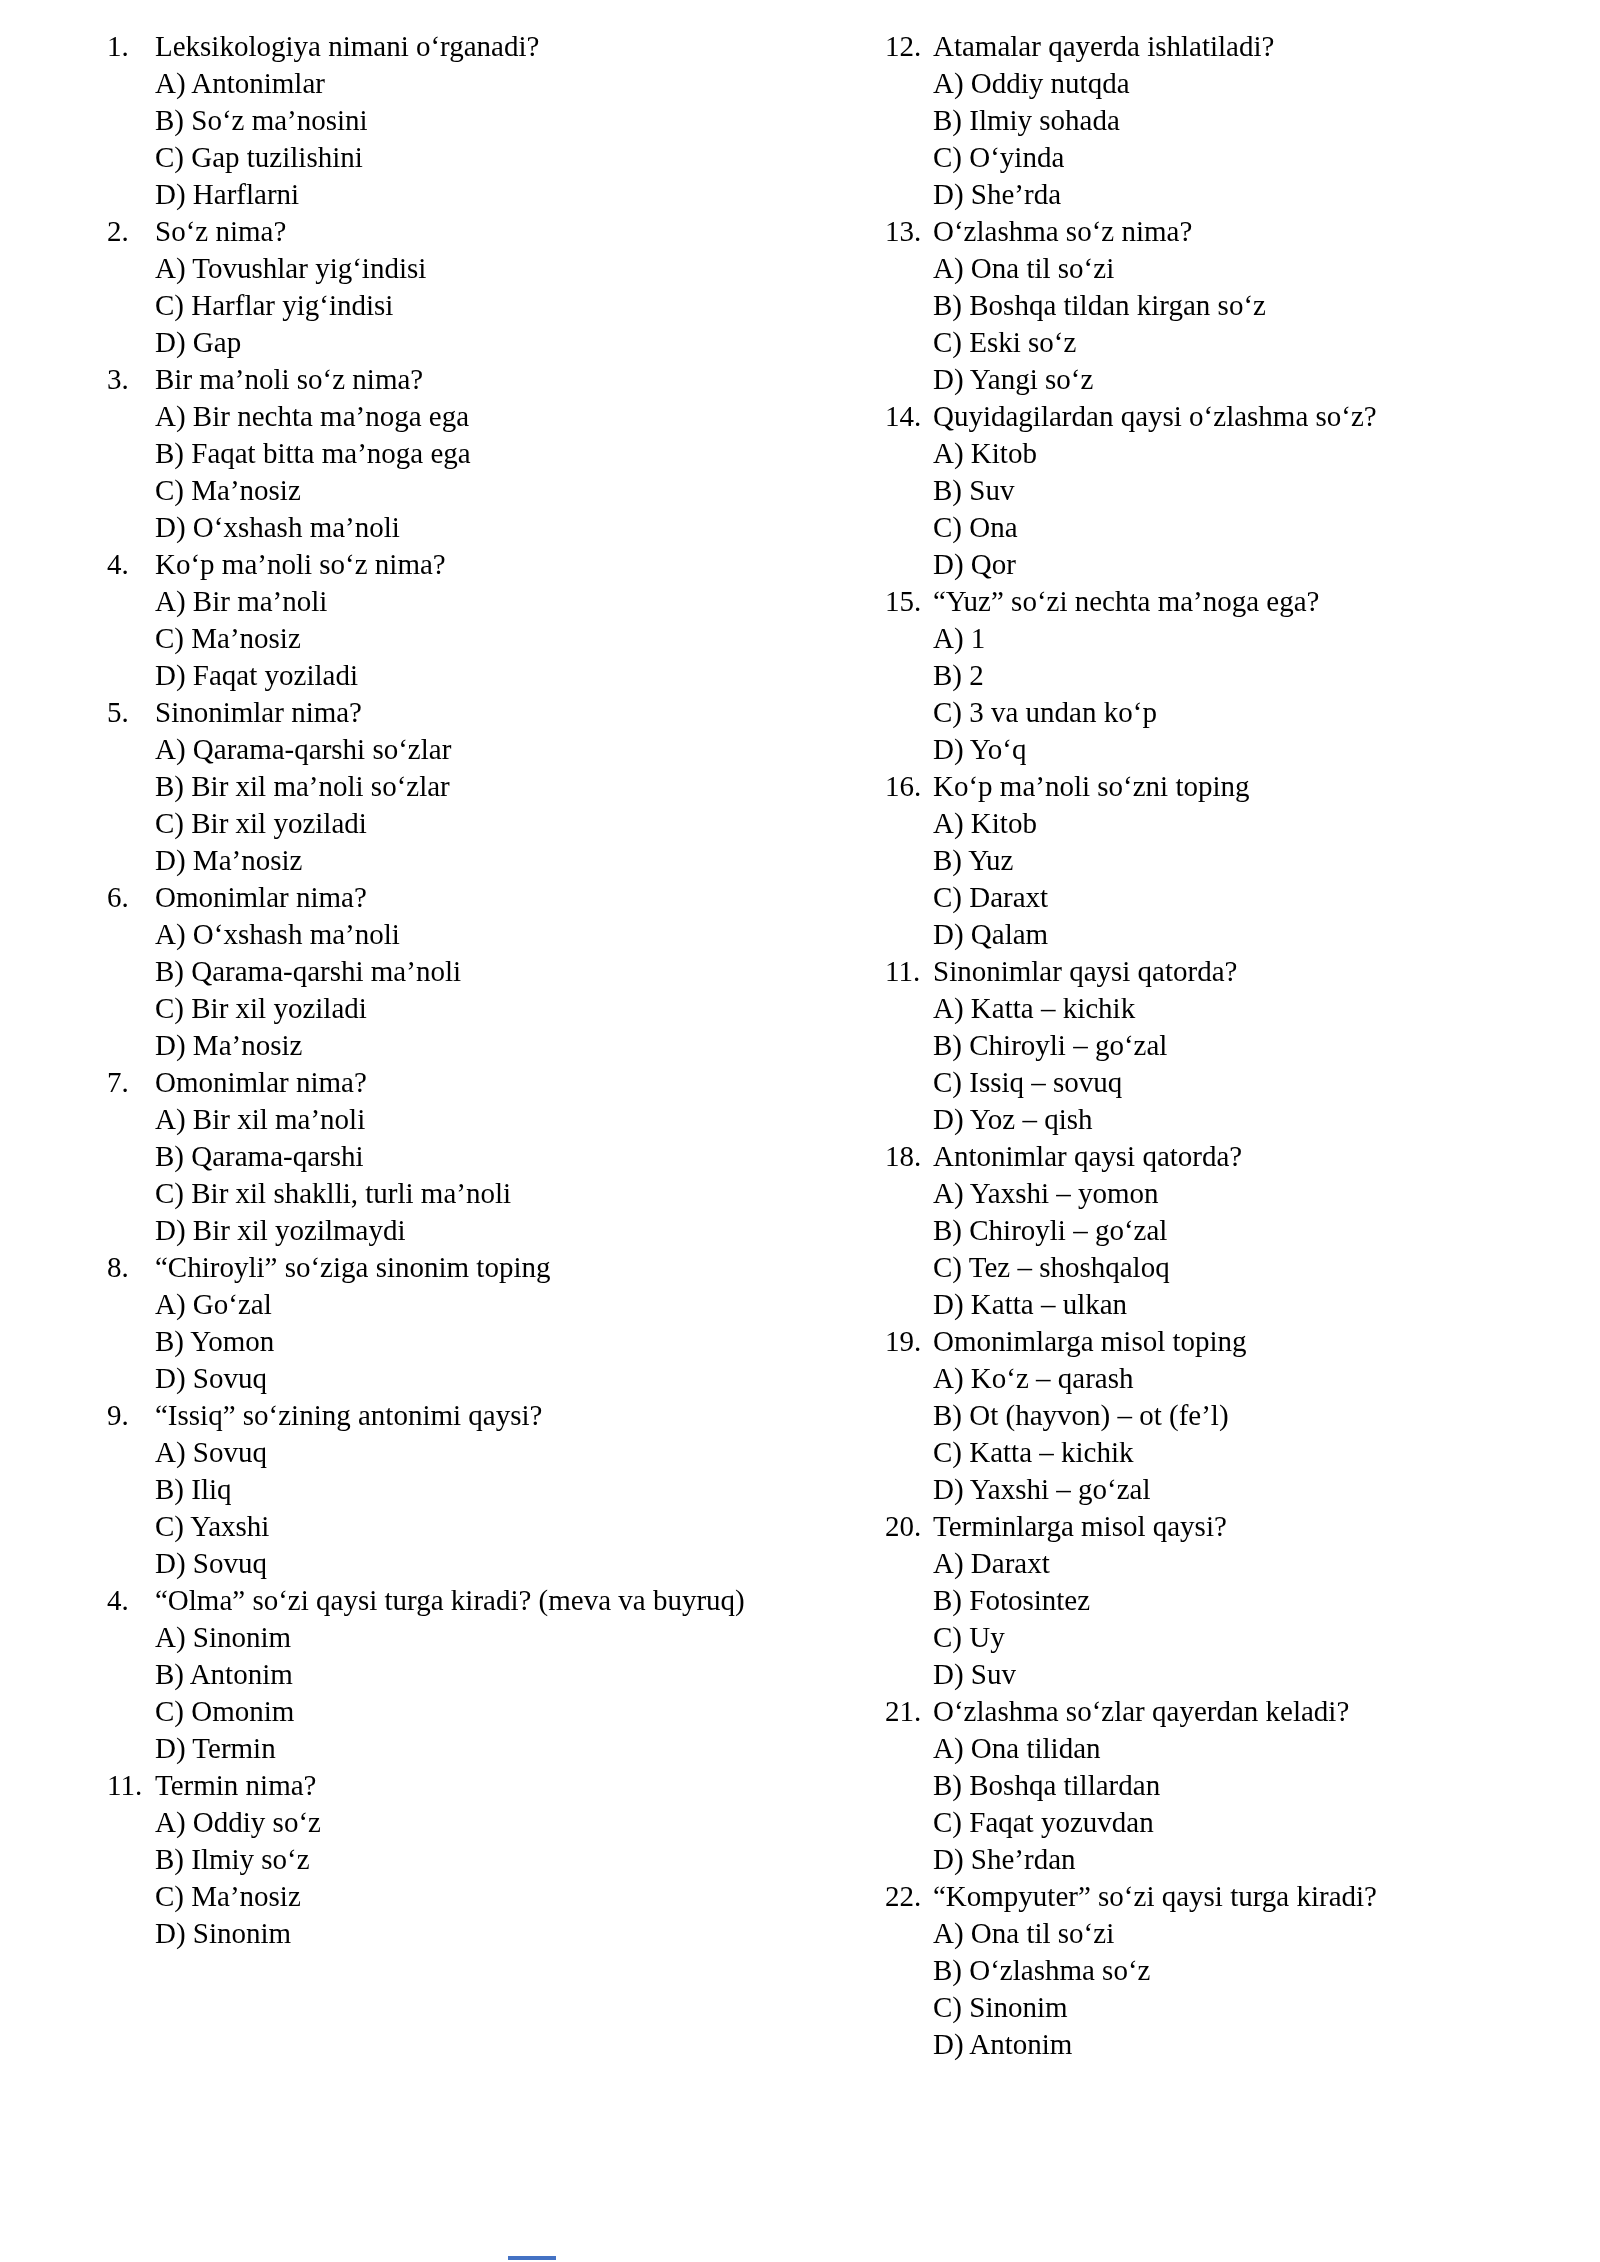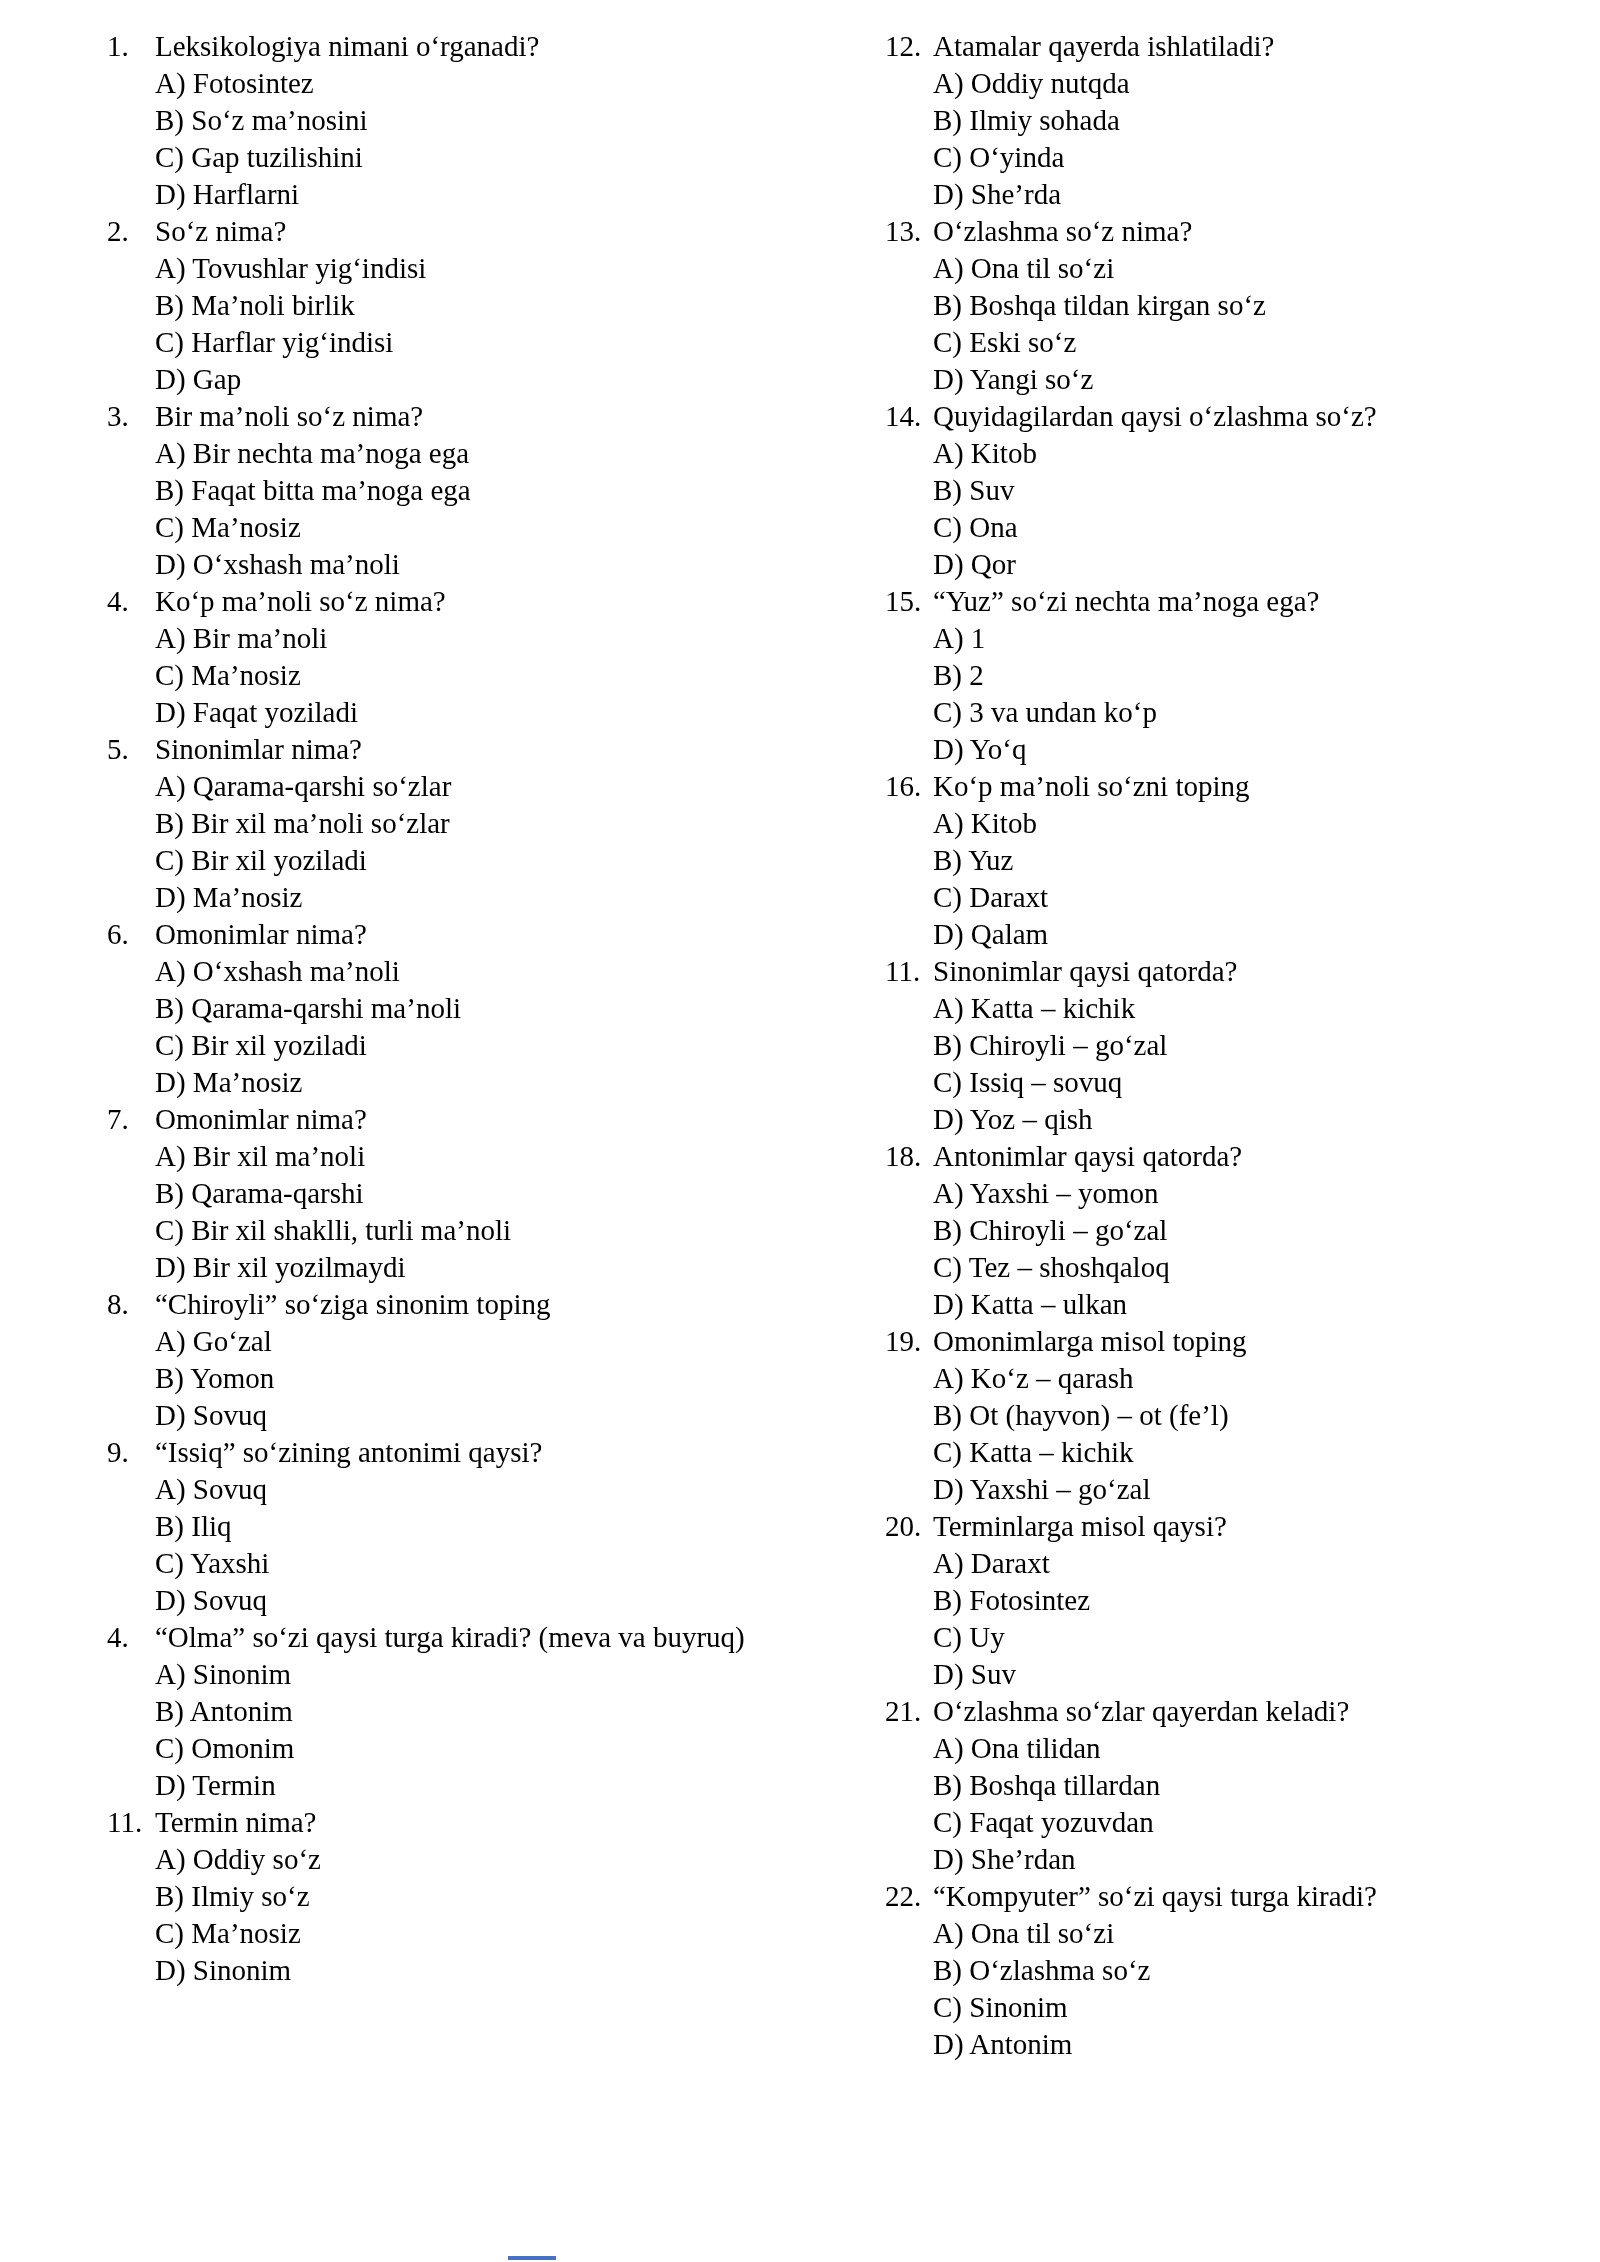--- a/index.html
+++ b/index.html
@@ -45,29 +45,28 @@
     height: 4px;
   }
 </style>
 </head>
 <body>
 
 <div class="page" style="background: rgb(255, 255, 255); color: rgb(0, 0, 0);">
   <div class="column left">
       <div class="question">
         <div class="q-line"><span class="q-num">1.</span><span class="q-text">Leksikologiya nimani o‘rganadi?</span></div>
-        <div class="opt-line">A) Fotosintez</div>
+        <div class="opt-line">A) Antonimlar</div>
         <div class="opt-line">B) So‘z ma’nosini</div>
         <div class="opt-line">C) Gap tuzilishini</div>
         <div class="opt-line">D) Harflarni</div>
       </div>
       <div class="question">
         <div class="q-line"><span class="q-num">2.</span><span class="q-text">So‘z nima?</span></div>
         <div class="opt-line">A) Tovushlar yig‘indisi</div>
-        <div class="opt-line">B) Ma’noli birlik</div>
         <div class="opt-line">C) Harflar yig‘indisi</div>
         <div class="opt-line">D) Gap</div>
       </div>
       <div class="question">
         <div class="q-line"><span class="q-num">3.</span><span class="q-text">Bir ma’noli so‘z nima?</span></div>
         <div class="opt-line">A) Bir nechta ma’noga ega</div>
         <div class="opt-line">B) Faqat bitta ma’noga ega</div>
         <div class="opt-line">C) Ma’nosiz</div>
         <div class="opt-line">D) O‘xshash ma’noli</div>
       </div>

